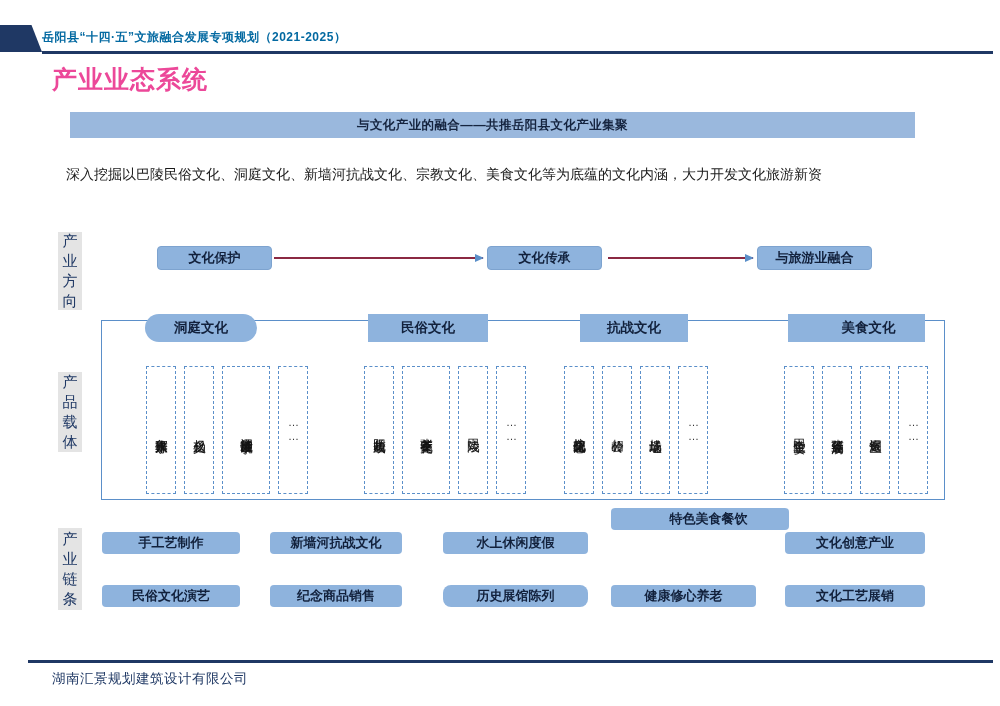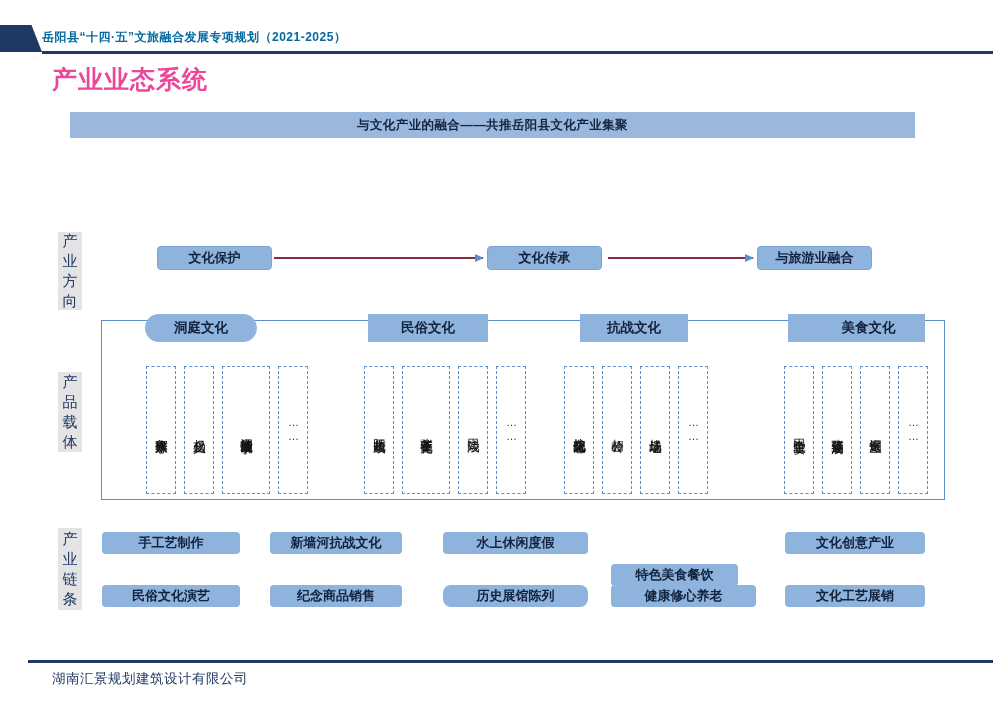--- a/index.html
+++ b/index.html
@@ -240,20 +240,21 @@
   <div class="head-rule"></div>
 </div>
 
 <div class="slide-title">产业业态系统</div>
 
 <div class="banner">
   <div class="banner-text">与文化产业的融合——共推岳阳县文化产业集聚</div>
 </div>
 
 <div class="para">
+  <span>深入挖掘以巴陵民俗文化、洞庭文化、新墙河抗战文化、宗教文化、美食文化等为底蕴的文化内涵，大力开发文化旅游新资</span>
 </div>
 
 <div class="vlabel" id="vlabel-direction">
   <span>产</span>
   <span>业</span>
   <span>方</span>
   <span>向</span>
 </div>
 <div class="vlabel" id="vlabel-carrier">
   <span>产</span>
@@ -297,21 +298,21 @@
     <div class="vcard" style="left: 784px; width: 30px;">巴陵全鱼宴</div>
     <div class="vcard" style="left: 822px; width: 30px;">张谷英油豆腐</div>
     <div class="vcard" style="left: 860px; width: 30px;">洞庭银鱼</div>
     <div class="vcard ellipsis" style="left: 898px; width: 30px;">……</div>
   </div>
 
 <div id="chain-host">
     <div class="chain-box" style="left: 102px; top: 532px; width: 138px; background: rgb(142, 179, 221);">手工艺制作</div>
     <div class="chain-box" style="left: 270px; top: 532px; width: 132px; background: rgb(142, 179, 221);">新墙河抗战文化</div>
     <div class="chain-box" style="left: 443px; top: 532px; width: 145px; background: rgb(142, 179, 221);">水上休闲度假</div>
-    <div class="chain-box" style="left: 611px; top: 564px; width: 127px; background: rgb(142, 179, 221);">特色美食餐饮</div>
+    <div class="chain-box" style="left: 611px; top: 508px; width: 161px; background: rgb(142, 179, 221); padding-left: 17px;">特色美食餐饮</div>
     <div class="chain-box" style="left: 785px; top: 532px; width: 140px; background: rgb(142, 179, 221);">文化创意产业</div>
     <div class="chain-box" style="left: 102px; top: 585px; width: 138px; background: rgb(142, 179, 221);">民俗文化演艺</div>
     <div class="chain-box" style="left: 270px; top: 585px; width: 132px; background: rgb(142, 179, 221);">纪念商品销售</div>
     <div class="chain-box" style="left: 443px; top: 585px; width: 145px; background: rgb(142, 179, 221); border-radius: 8px;">历史展馆陈列</div>
     <div class="chain-box" style="left: 611px; top: 585px; width: 145px; background: rgb(142, 179, 221);">健康修心养老</div>
     <div class="chain-box" style="left: 785px; top: 585px; width: 140px; background: rgb(142, 179, 221);">文化工艺展销</div>
   </div>
 
 <div class="foot-rule"></div>
 <div class="foot-text">湖南汇景规划建筑设计有限公司</div>

